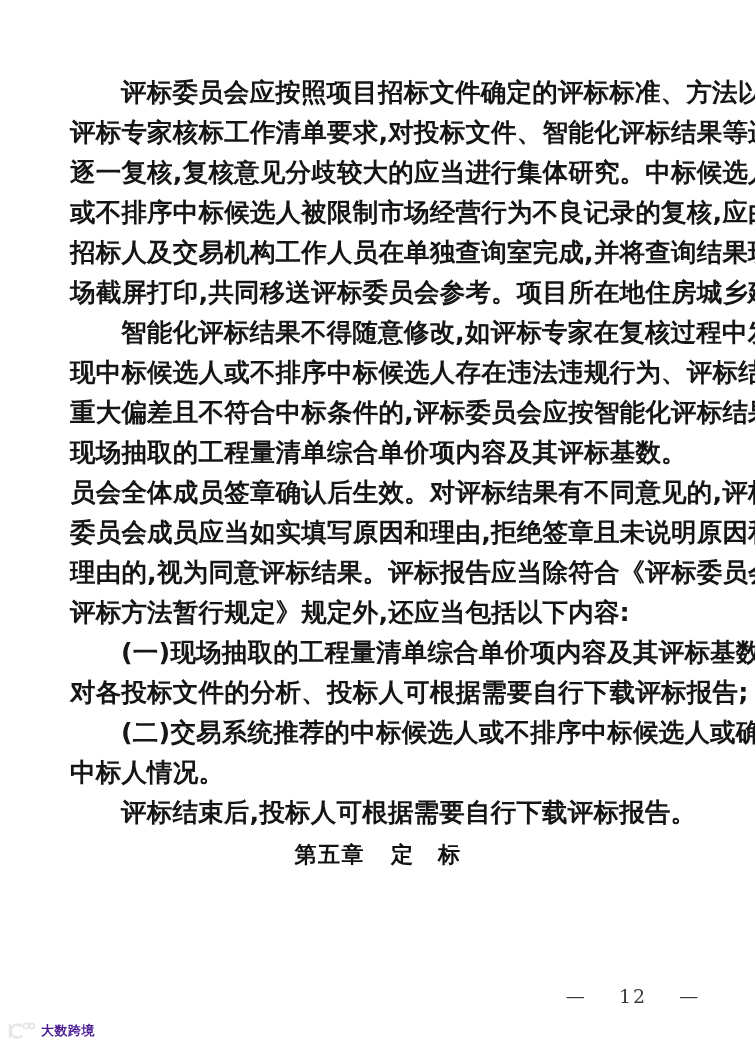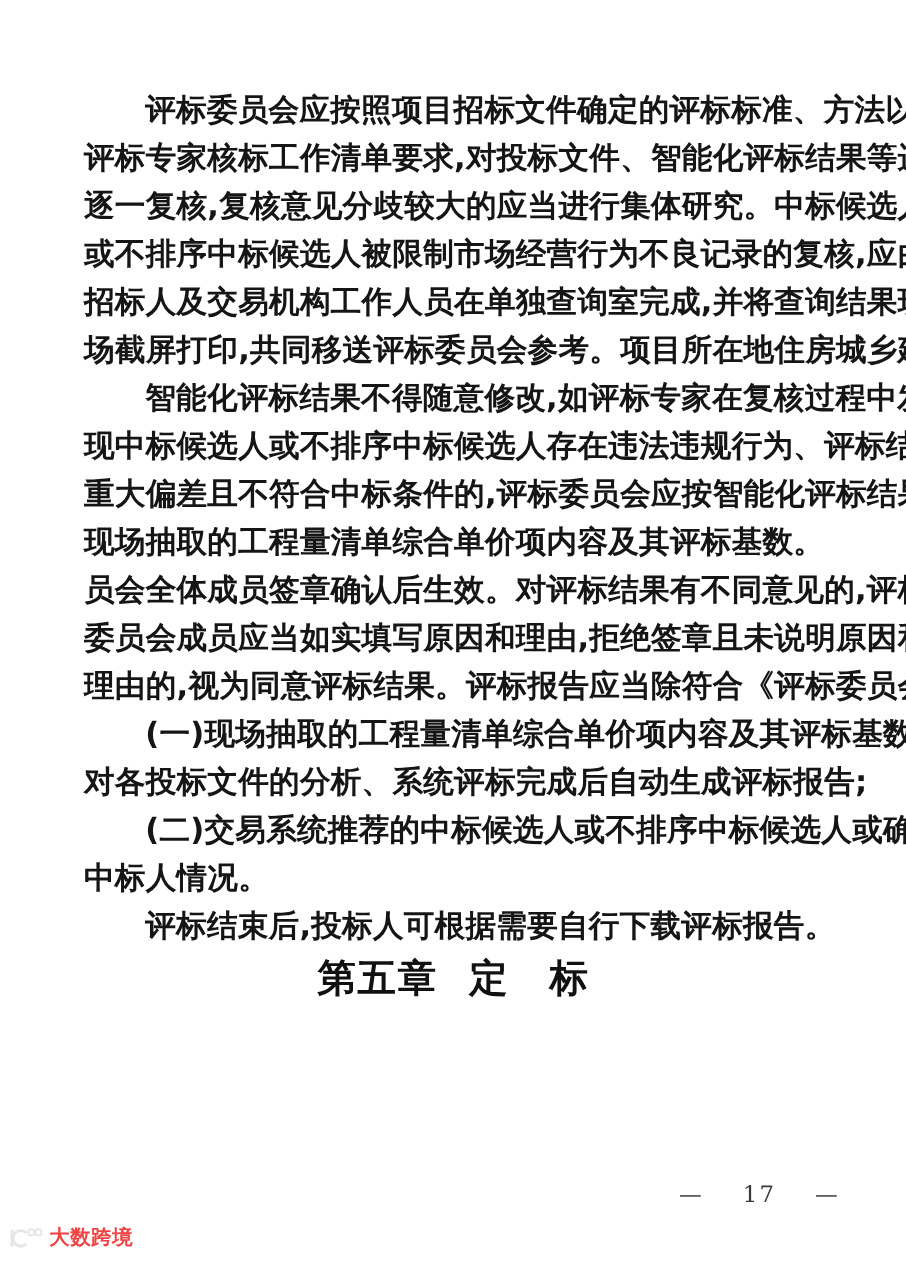--- a/index.html
+++ b/index.html
@@ -52,21 +52,21 @@
     display: inline-block;
     width: 26px;
   }
   .gap-sm {
     display: inline-block;
     width: 16px;
   }
   .chapter-head {
     height: 46px;
     line-height: 46px;
-    font-size: 32px;
+    font-size: 22px;
     font-weight: 900;
     text-align: center;
     width: 616px;
     color: #111111;
     letter-spacing: 1.5px;
   }
   .footer {
     position: absolute;
     left: 0;
     top: 985px;
@@ -96,23 +96,23 @@
     align-items: center;
     gap: 5px;
     opacity: 1;
   }
   .wm-logo {
     width: 30px;
     height: 22px;
     position: relative;
   }
   .wm-text {
-    font-size: 17px;
+    font-size: 13px;
     font-weight: 700;
-    color: #ef4444;
+    color: #4c1d95;
     letter-spacing: 0.5px;
     font-family: "DejaVu Sans", "Liberation Sans", sans-serif;
   }
 </style>
 </head>
 <body>
 
 <div class="page">
 
   <div class="doc-body">
@@ -154,27 +154,28 @@
     <div class="para">
       <div class="line just">
           <span>员会全体成员签章确认后生效。对评标结果有不同意见的,评标</span>
         </div>
       <div class="line just">
           <span>委员会成员应当如实填写原因和理由,拒绝签章且未说明原因和</span>
         </div>
       <div class="line just">
           <span>理由的,视为同意评标结果。评标报告应当除符合《评标委员会和</span>
         </div>
+      <div class="line"><span>评标方法暂行规定》规定外,还应当包括以下内容:</span></div>
     </div>
 
     <div class="para">
       <div class="line just indent">
           <span>(一)现场抽取的工程量清单综合单价项内容及其评标基数,</span>
         </div>
-      <div class="line"><span>对各投标文件的分析、系统评标完成后自动生成评标报告;</span></div>
+      <div class="line"><span>对各投标文件的分析、投标人可根据需要自行下载评标报告;</span></div>
     </div>
 
     <div class="para">
       <div class="line just indent">
           <span>(二)交易系统推荐的中标候选人或不排序中标候选人或确定</span>
         </div>
       <div class="line"><span>中标人情况。</span></div>
     </div>
 
     <div class="para">
@@ -185,21 +186,21 @@
       <span>第五章</span><span class="gap"></span><span>定　标</span>
     </div>
 
 
   </div>
 
   <div class="footer">
     <div class="page-num">
       <span class="dash">—</span>
       <span class="gap-sm"></span>
-      <span>17</span>
+      <span>12</span>
       <span class="gap-sm"></span>
       <span class="dash">—</span>
     </div>
   </div>
 
   <div class="watermark">
     <div class="wm-logo">
       <svg width="30" height="22" viewBox="0 0 30 22">
         <path d="M4 4 L4 18" stroke="#e6e6e6" stroke-width="2.4" fill="none"></path>
         <path d="M16 6.5 A6.5 6.5 0 1 0 16 15.5" stroke="#e6e6e6" stroke-width="2.4" fill="none"></path>

